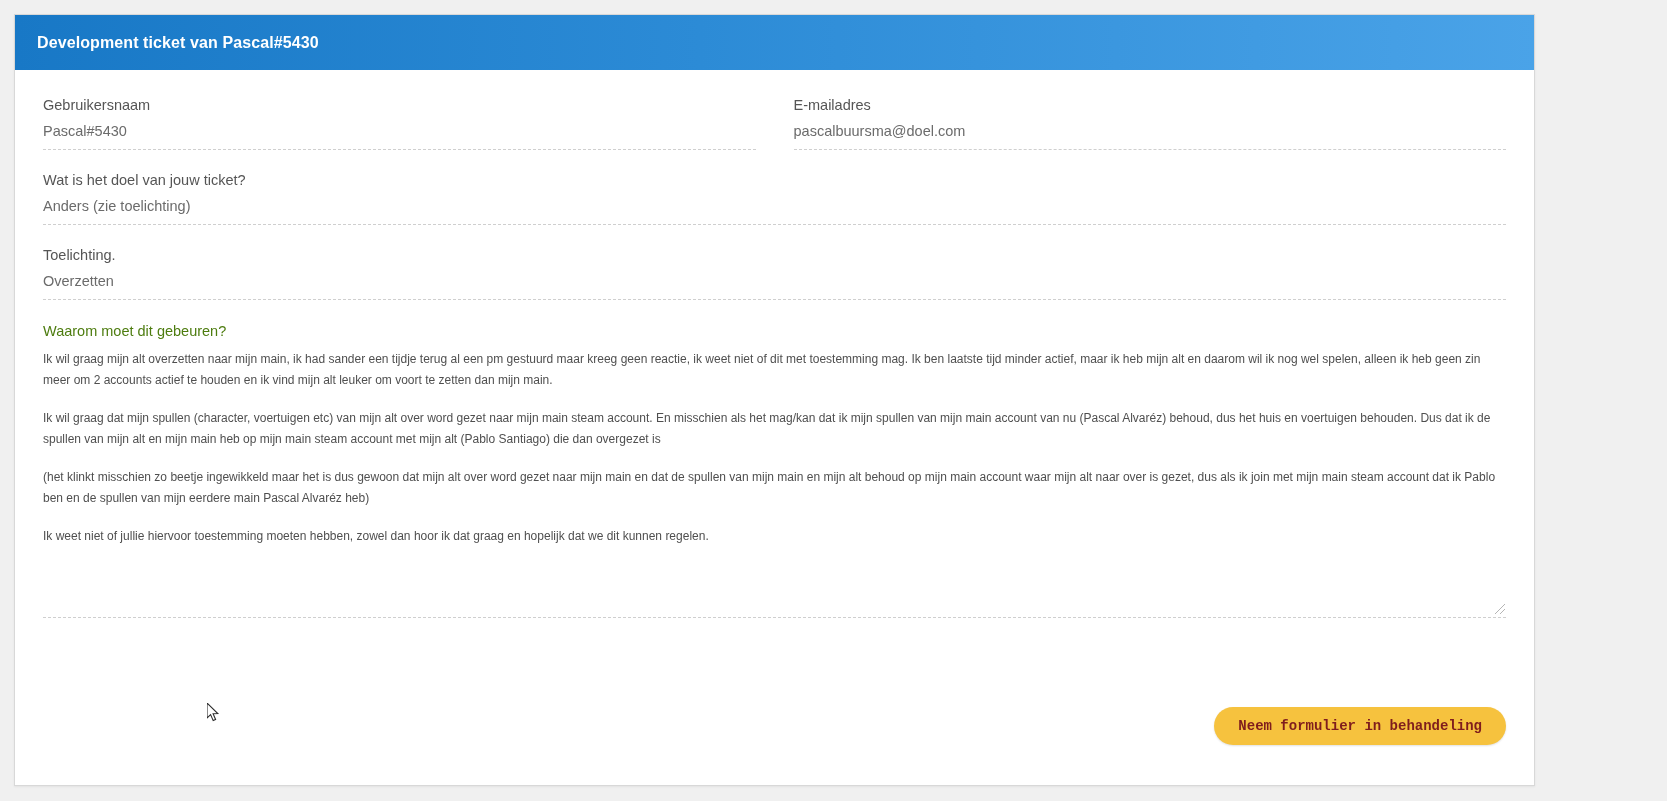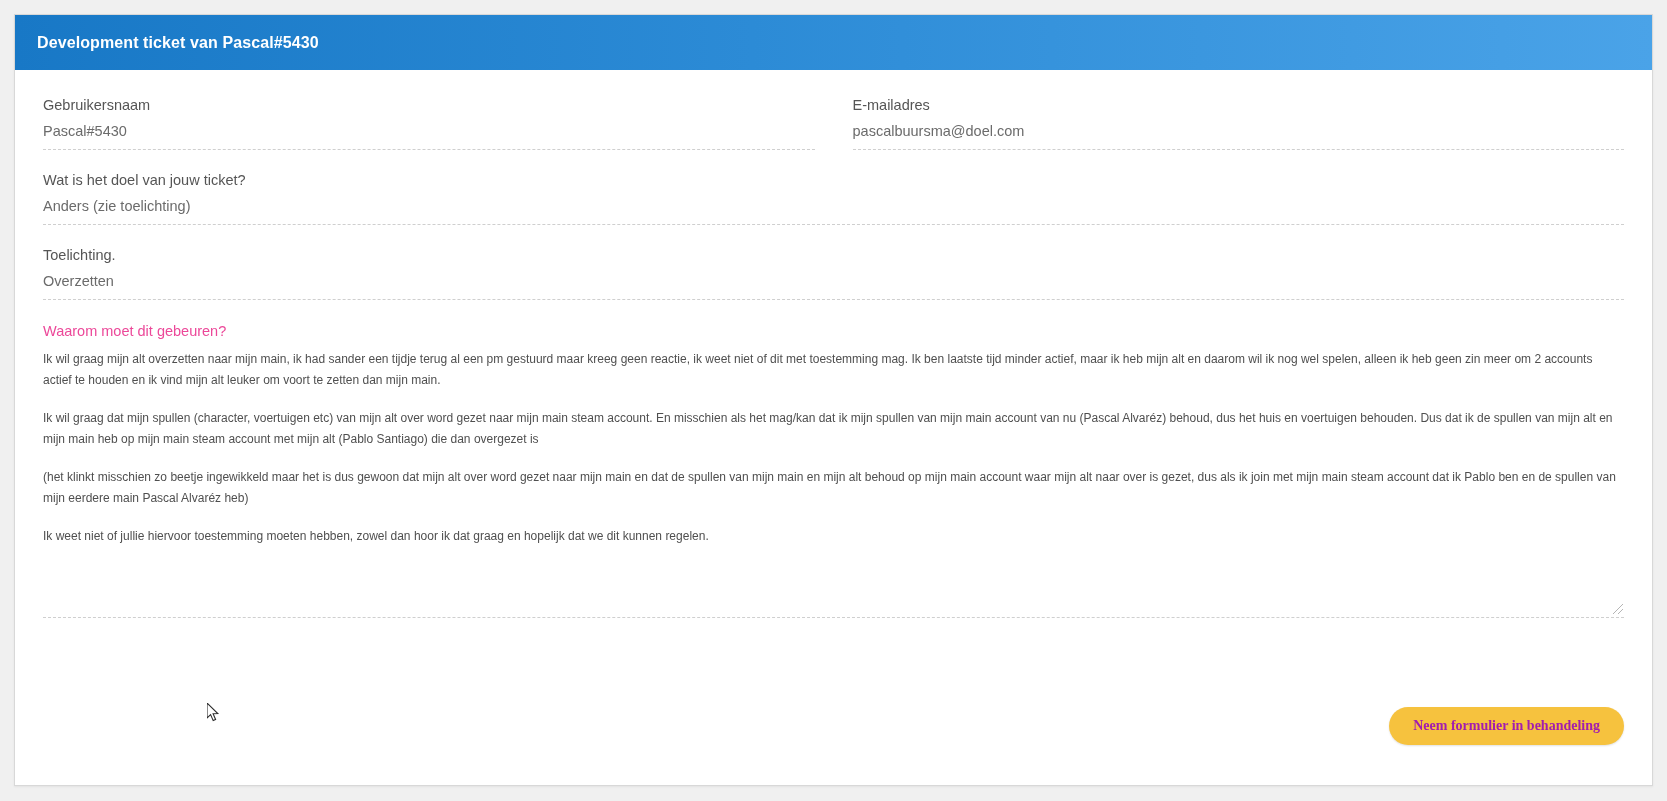--- a/index.html
+++ b/index.html
@@ -17,21 +17,21 @@
     position: relative;
     width: 1667px;
     height: 801px;
     background: #f0f0f0;
     box-sizing: border-box;
   }
   .card {
     position: absolute;
     left: 14px;
     top: 14px;
-    width: 1639px;
+    width: 1521px;
     height: 772px;
     background: #ffffff;
     border: 1px solid #d8d8d8;
     box-sizing: border-box;
     box-shadow: 0 1px 2px rgba(0,0,0,0.06);
     overflow: hidden;
   }
   .card-header {
     height: 55px;
     background: linear-gradient(to right, #1878c6 0%, #2c8bd6 45%, #4aa3e8 100%);
@@ -79,21 +79,21 @@
     line-height: 19px;
     min-height: 19px;
     cursor: text;
     margin-top: 8px;
   }
   .textarea-block {
     margin-top: 2px;
   }
   .textarea-label {
     font-size: 14.5px;
-    color: #ec4899;
+    color: #4d7c0f;
     margin-bottom: 10px;
   }
   .textarea-box {
     position: relative;
     border-bottom: 1px dashed #cfcfcf;
     min-height: 262px;
     padding-bottom: 6px;
     cursor: text;
   }
   .textarea-box p {
@@ -111,27 +111,27 @@
     cursor: nwse-resize;
   }
   .resize-handle svg { display: block; }
   .footer {
     position: absolute;
     right: 28px;
     bottom: 40px;
   }
   .submit-btn {
     background: #f6c23e;
-    color: #a21caf;
+    color: #7f1d1d;
     border: none;
     border-radius: 22px;
     padding: 11px 24px;
     font-size: 14px;
     font-weight: bold;
-    font-family: Liberation Serif, serif;
+    font-family: Liberation Mono, monospace;
     cursor: pointer;
     box-shadow: 0 1px 2px rgba(0,0,0,0.12);
   }
   .cursor {
     position: absolute;
     left: 207px;
     top: 703px;
     width: 14px;
     height: 20px;
     pointer-events: none;

